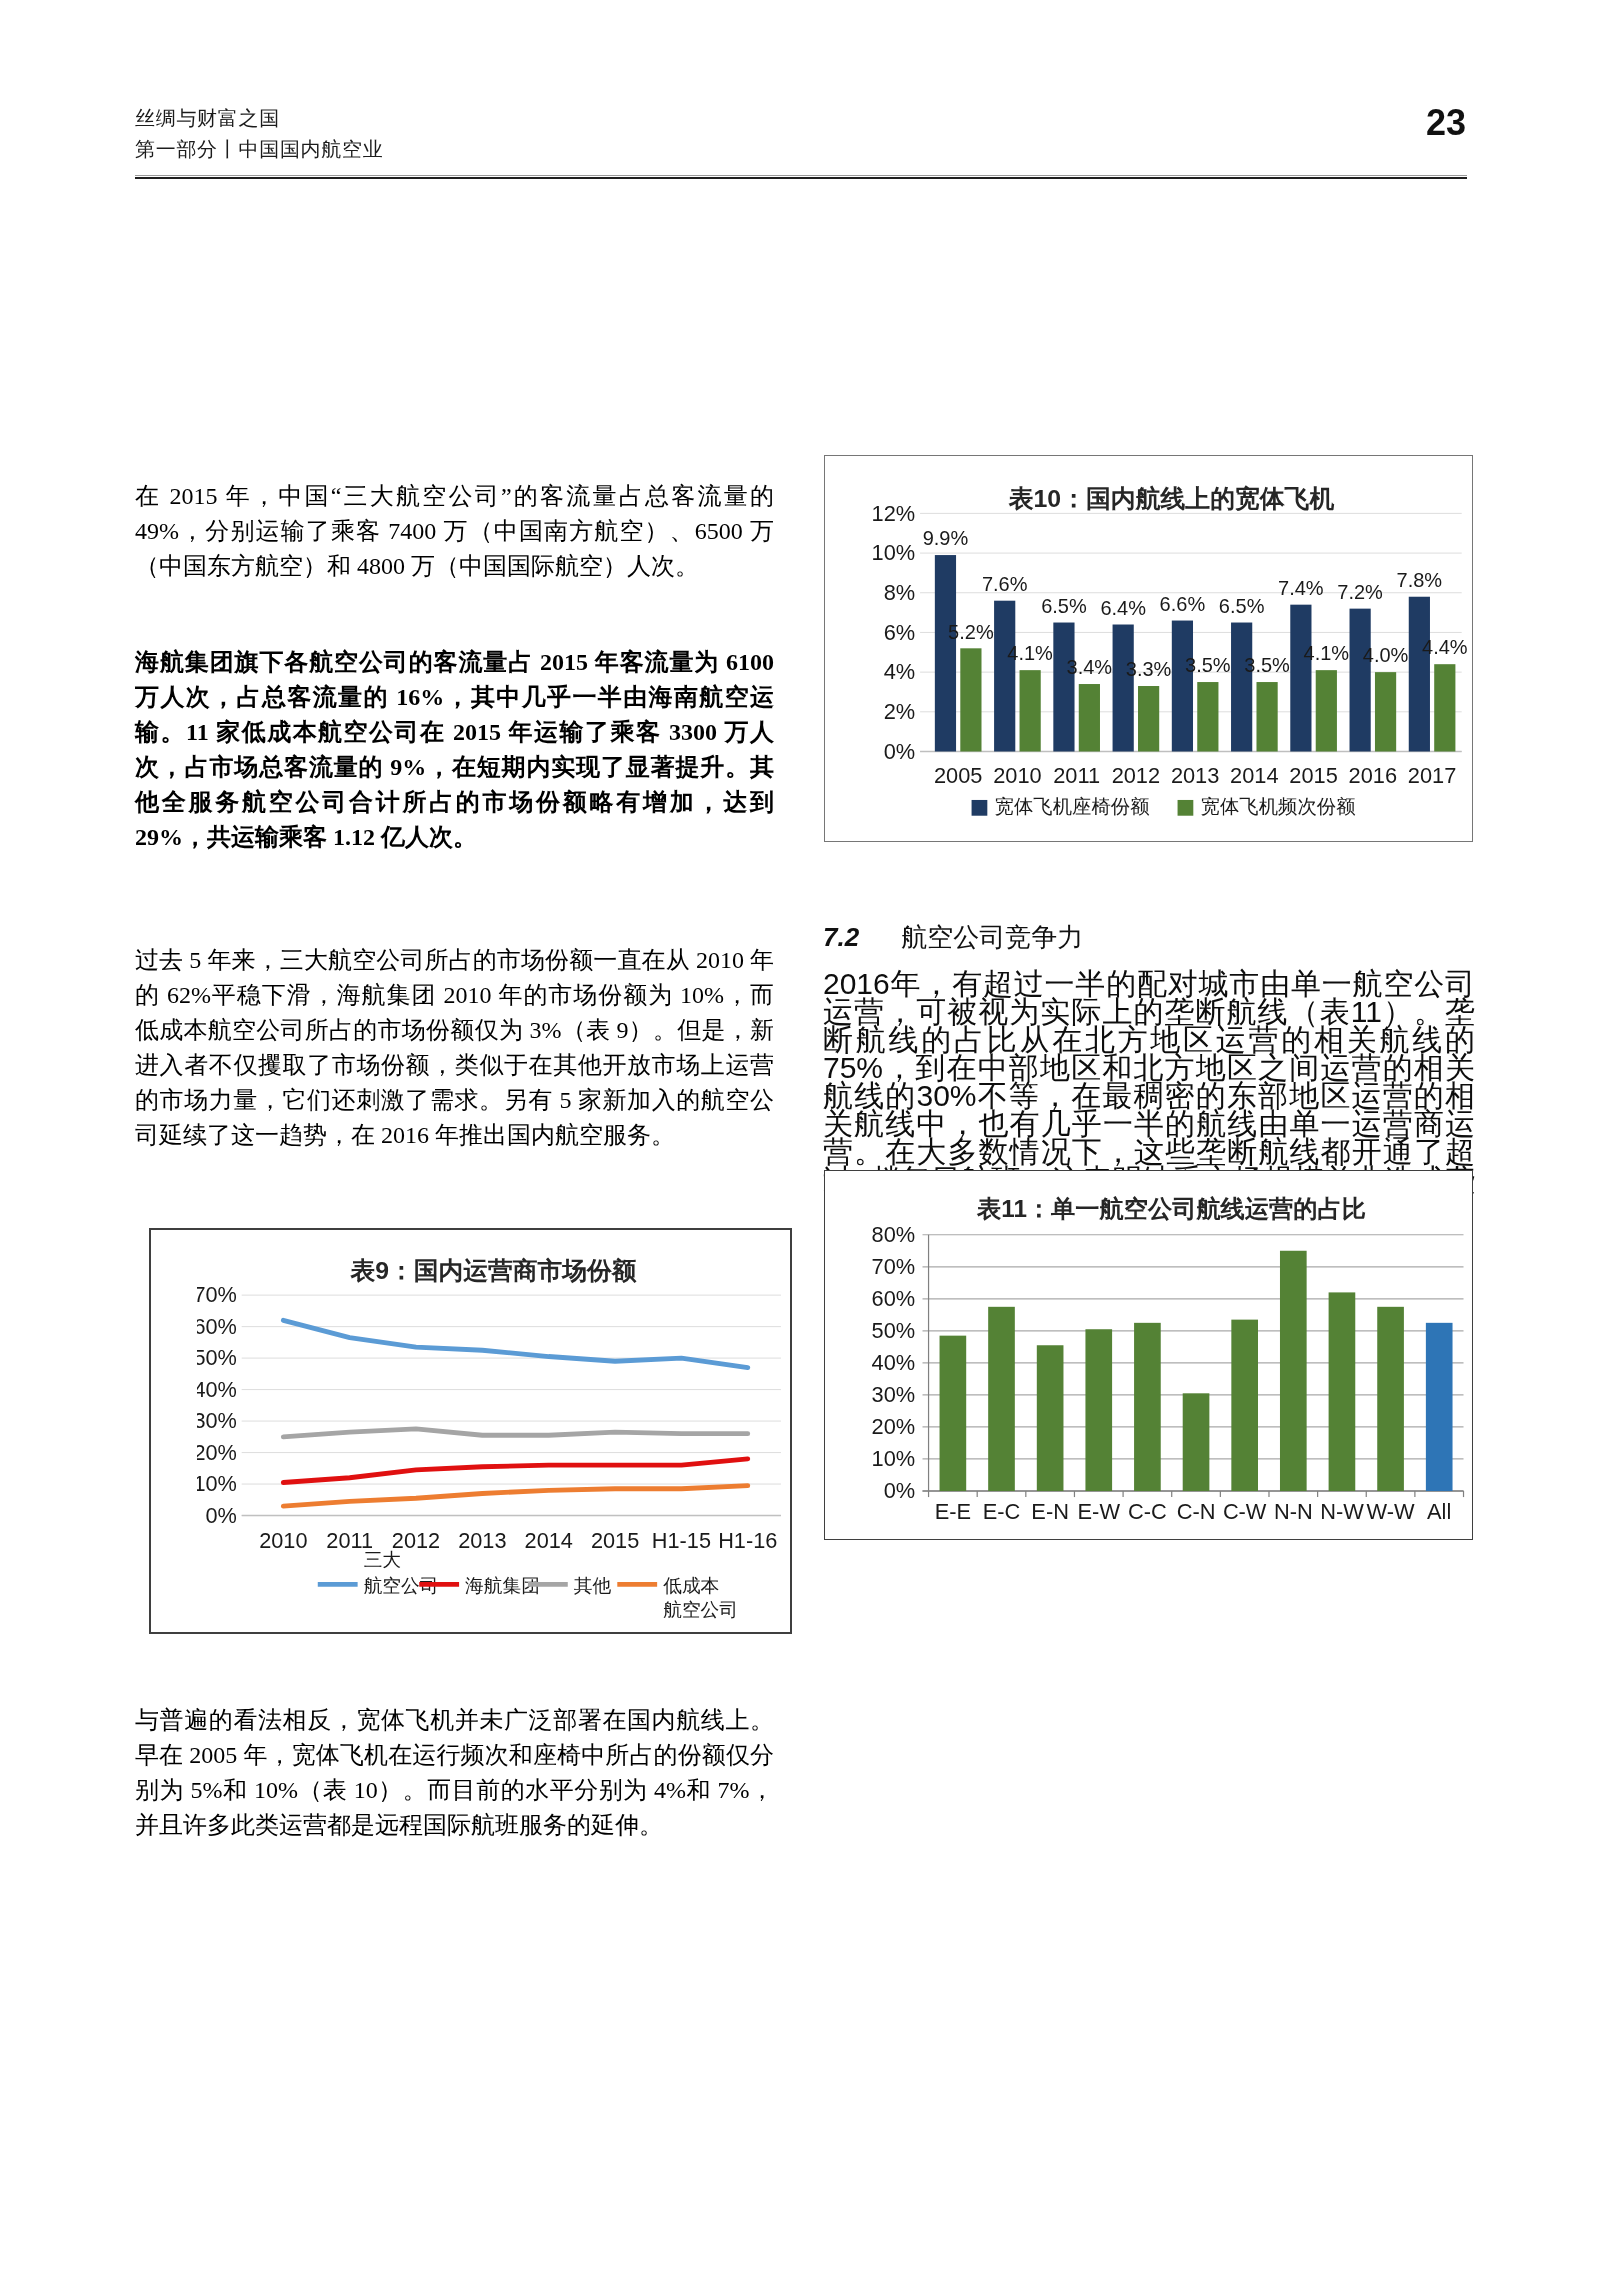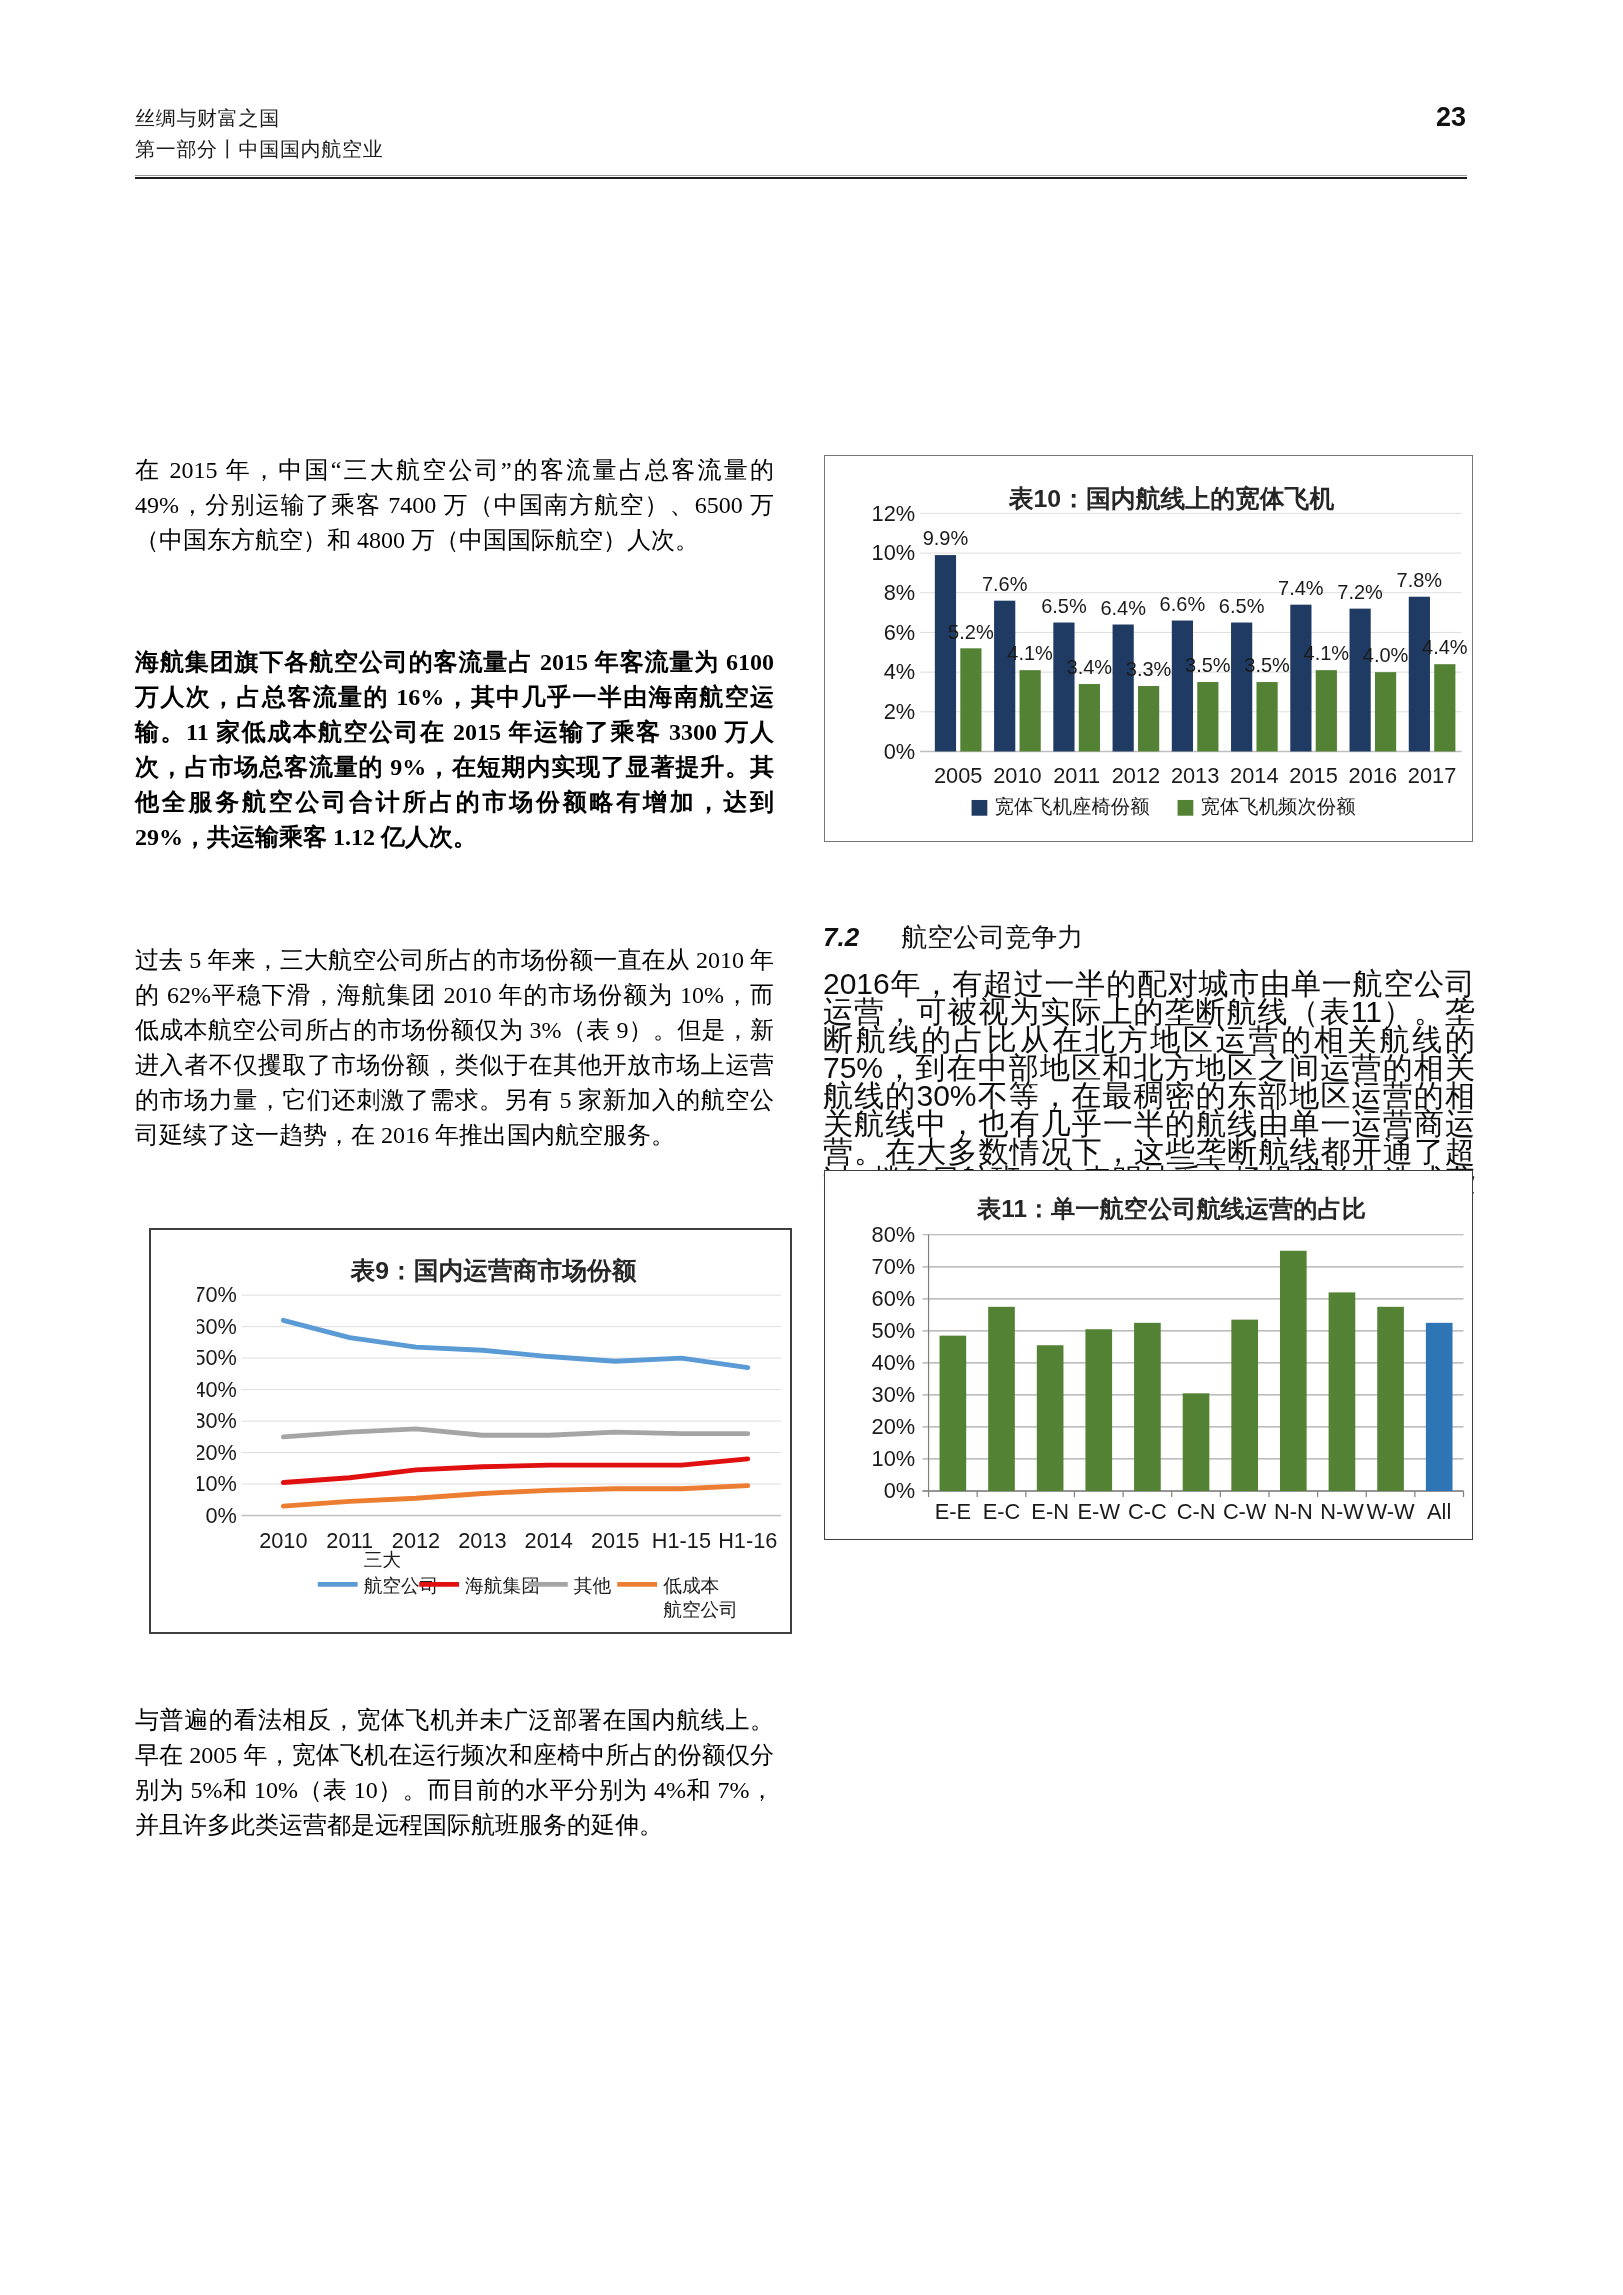--- a/index.html
+++ b/index.html
@@ -1,26 +1,26 @@
 <!DOCTYPE html>
 <html style="font-size:10.5px"><head>
 <meta charset="utf-8">
 <style>
   html,body{margin:0;padding:0;background:#888;}
   .page{position:relative;width:1623px;height:2295px;background:#ffffff;
         font-family:"Liberation Sans",sans-serif;color:#000;overflow:hidden;}
   .hdr-line{position:absolute;left:135px;font-size:20px;color:#1c1c1c;letter-spacing:0.7px;white-space:nowrap;}
   .hdr1{top:105px;}
   .hdr2{top:136px;}
-  .pageno{position:absolute;top:102px;right:157px;font-size:27px;font-weight:bold;color:#111;}
+  .pageno{position:absolute;top:102px;right:157px;font-size:36px;font-weight:bold;color:#111;}
   .rule{position:absolute;left:135px;top:175px;width:1332px;height:3.9px;
         border-top:0.7px solid #9a9a9a;border-bottom:2px solid #1f1f1f;box-sizing:border-box;}
   .para{position:absolute;left:135px;width:639px;font-size:24px;line-height:35px;
         text-align:justify;font-family:"Liberation Serif",serif;color:#000;}
-  #p1{top:453px;} #p2{top:645px;font-weight:bold;} #p3{top:943px;} #p4{top:1703px;}
+  #p1{top:479px;} #p2{top:645px;font-weight:bold;} #p3{top:943px;} #p4{top:1703px;}
   .sec-head{position:absolute;left:823px;top:920px;font-size:26px;color:#111;white-space:nowrap;}
   .sec-num{font-weight:bold;font-style:italic;}
   .sec-title{margin-left:42px;}
   .rbody{position:absolute;left:823px;width:652px;font-size:30px;line-height:28px;
          text-align:justify;color:#0d0d0d;}
   #rb1{top:970px;}
   .chart{position:absolute;background:#fff;box-sizing:border-box;padding-left:46px;}
   #c10{left:824px;top:455px;width:649px;height:387px;border:1.3px solid #767676;}
   #c9 {left:149px;top:1228px;width:643px;height:406px;border:2px solid #3f3f3f;}
   #c11{left:824px;top:1170px;width:649px;height:370px;border:1.3px solid #3f3f3f;}

